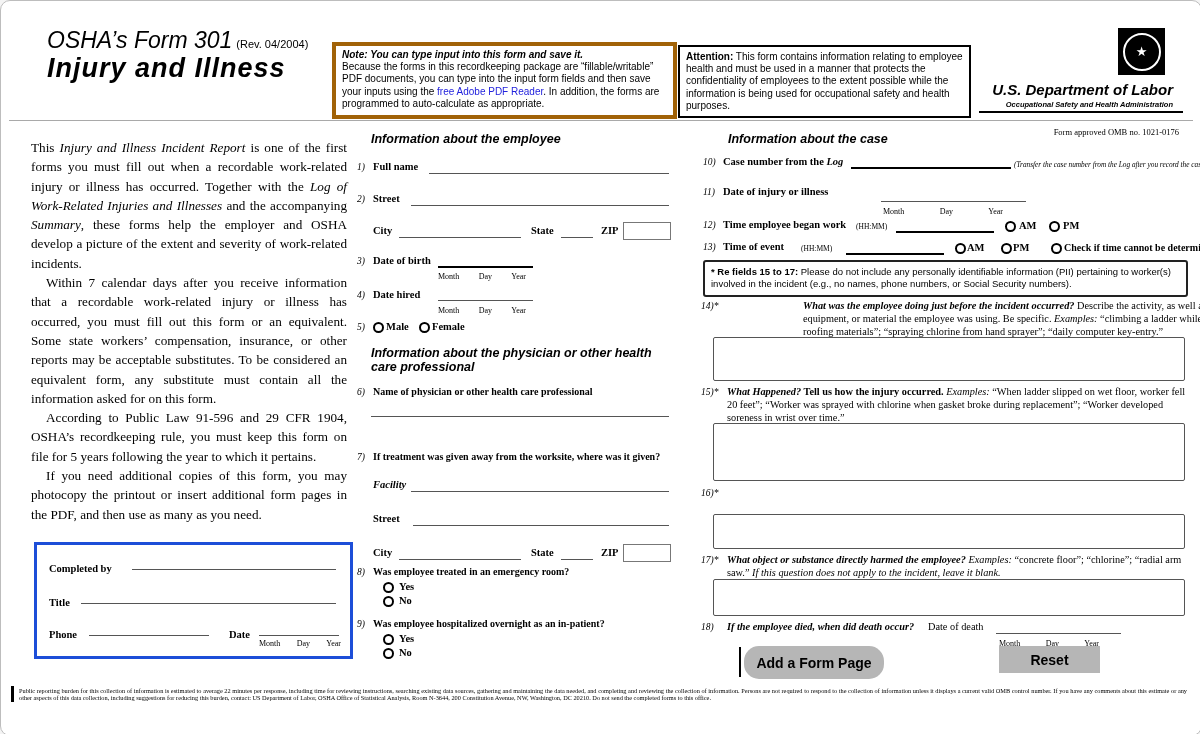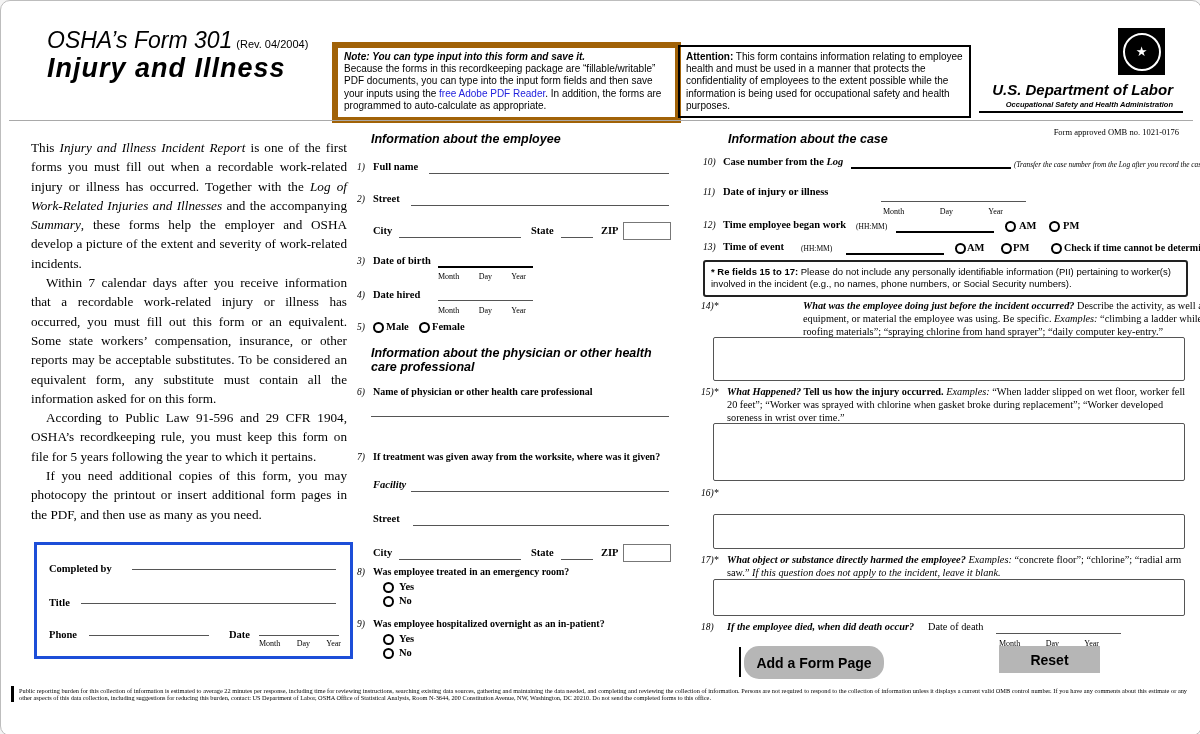--- a/index.html
+++ b/index.html
@@ -32,21 +32,21 @@
 <div class="page">
 
   <div class="abs" style="left:46px;top:26px;">
     <div style="white-space:nowrap;">
       <span class="san i" style="font-size:23px;">OSHA’s Form 301</span>
       <span class="san" style="font-size:11px;">(Rev. 04/2004)</span>
     </div>
     <div class="san b i" style="font-size:27px;line-height:28px;letter-spacing:1px;">Injury and Illness</div>
   </div>
 
-  <div class="abs notetxt" style="left:331px;top:41px;width:325px;height:63px;border:6px solid #a16207;padding:3px 6px;">
+  <div class="abs notetxt" style="left:331px;top:41px;width:325px;height:63px;border:4px solid #a16207;padding:3px 6px;">
     <span class="b i">Note: You can type input into this form and save it.</span><br>
     <span>Because the forms in this recordkeeping package are “fillable/writable” PDF documents, you can type into the input form fields and then save your inputs using the </span><span class="link">free Adobe PDF Reader</span><span>. In addition, the forms are programmed to auto-calculate as appropriate.</span>
   </div>
 
   <div class="abs notetxt" style="left:677px;top:44px;width:277px;height:61px;border:2px solid #000;padding:4px 6px;">
     <span class="b">Attention:</span><span> This form contains information relating to employee health and must be used in a manner that protects the confidentiality of employees to the extent possible while the information is being used for occupational safety and health purposes.</span>
   </div>
 
   <div class="abs" style="left:1117px;top:27px;width:47px;height:47px;background:#000;display:flex;align-items:center;justify-content:center;">
     <div style="width:34px;height:34px;border:2px solid #fff;border-radius:50%;display:flex;align-items:center;justify-content:center;">

